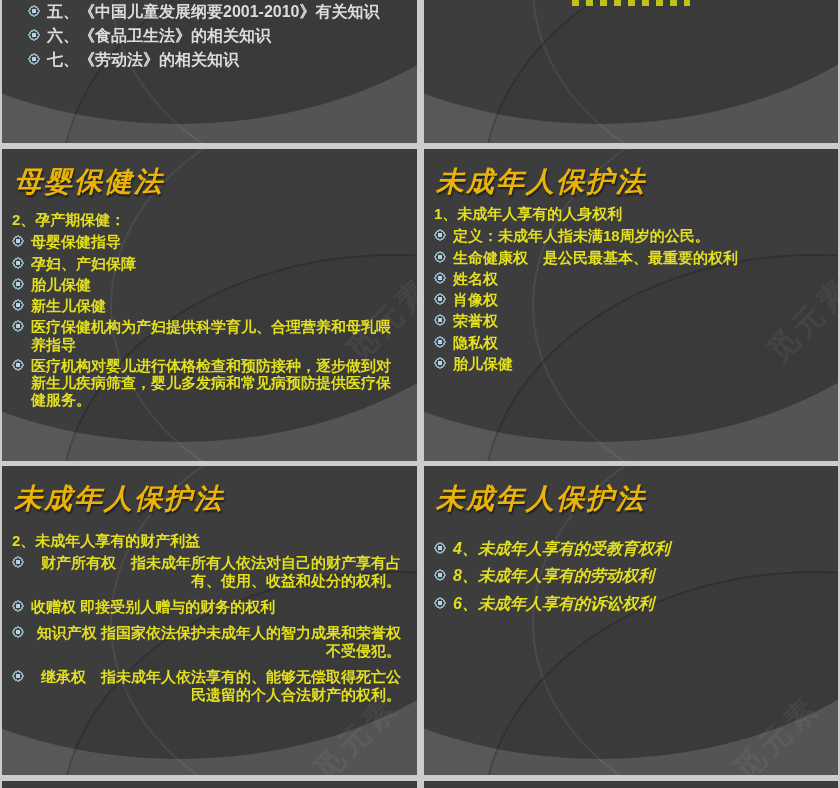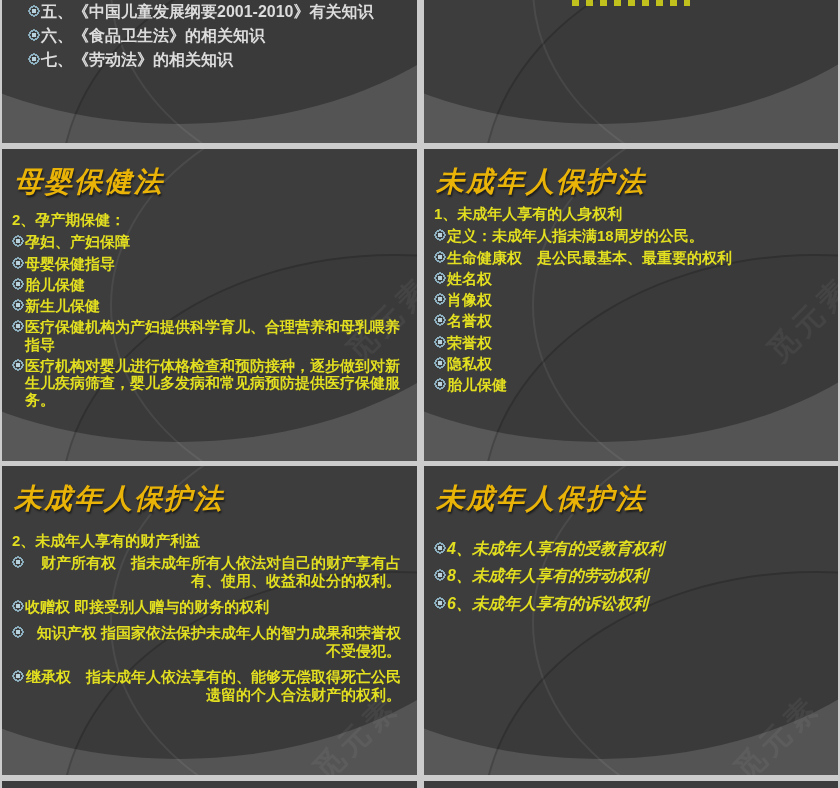--- a/index.html
+++ b/index.html
@@ -54,21 +54,21 @@
     color:#eab308;
     text-shadow:1px 2px 2px rgba(0,0,0,0.55);
   }
   .content{position:absolute;left:10px;right:16px;}
   .lead{
     color:#e2de20;font-weight:bold;font-size:15px;line-height:1.15;
     margin:0 0 5px 0;
   }
   ul.blist{list-style:none;margin:0;padding:0;}
   ul.blist li{
-    display:flex;gap:1px;align-items:flex-start;
+    display:flex;gap:7px;align-items:flex-start;
     color:#e2de20;font-weight:bold;font-size:15px;line-height:1.15;
     margin-bottom:4px;
   }
   .mark{
     flex:none;width:12px;height:12px;margin-top:2px;border-radius:50%;
     background:radial-gradient(circle at 50% 50%,
       #b7d2dc 0 2.2px,
       #3d3d3d 2.2px 3.6px,
       #8db1c0 3.6px 5.6px,
       rgba(0,0,0,0) 5.6px);
@@ -138,25 +138,25 @@
       <div class="ellipse"></div>
       <div class="ring-top"></div>
       <div class="ring-bottom"></div>
       <div class="wm wm-mid">觅元素</div>
       <div class="slide-title">母婴保健法</div>
       <div class="content">
         <p class="lead">2、孕产期保健：</p>
         <ul class="blist">
             <li>
               <span class="mark"></span>
+              <span class="txt">母婴保健指导</span>
+            </li>
+            <li>
+              <span class="mark"></span>
               <span class="txt">孕妇、产妇保障</span>
-            </li>
-            <li>
-              <span class="mark"></span>
-              <span class="txt">母婴保健指导</span>
             </li>
             <li>
               <span class="mark"></span>
               <span class="txt">胎儿保健</span>
             </li>
             <li>
               <span class="mark"></span>
               <span class="txt">新生儿保健</span>
             </li>
             <li>
@@ -193,24 +193,20 @@
             <li>
               <span class="mark"></span>
               <span class="txt">姓名权</span>
             </li>
             <li>
               <span class="mark"></span>
               <span class="txt">肖像权</span>
             </li>
             <li>
               <span class="mark"></span>
-              <span class="txt">名誉权</span>
-            </li>
-            <li>
-              <span class="mark"></span>
               <span class="txt">荣誉权</span>
             </li>
             <li>
               <span class="mark"></span>
               <span class="txt">隐私权</span>
             </li>
             <li>
               <span class="mark"></span>
               <span class="txt">胎儿保健</span>
             </li>

